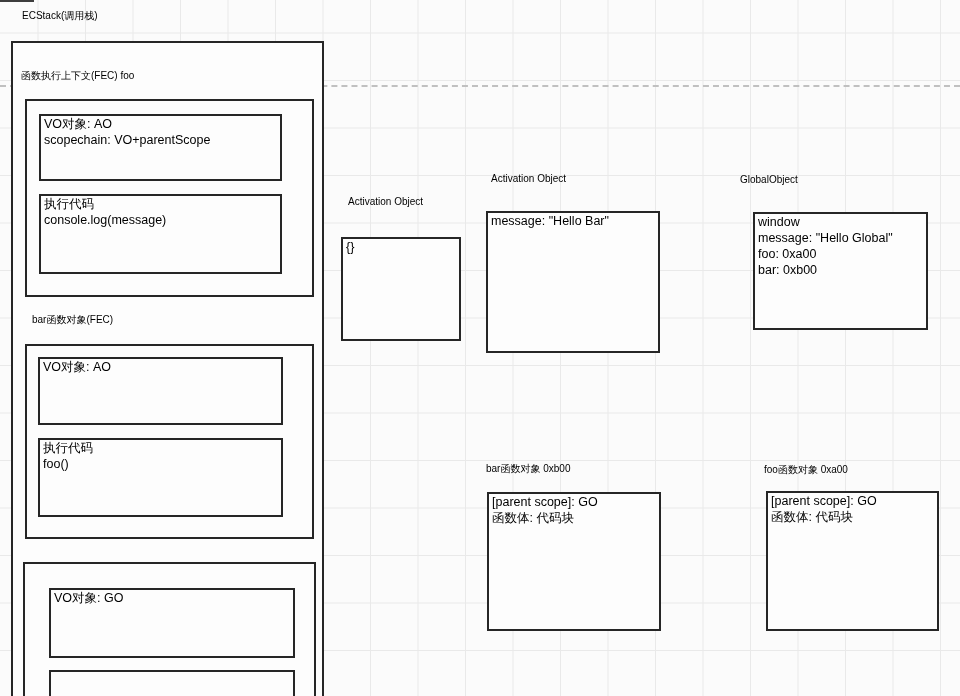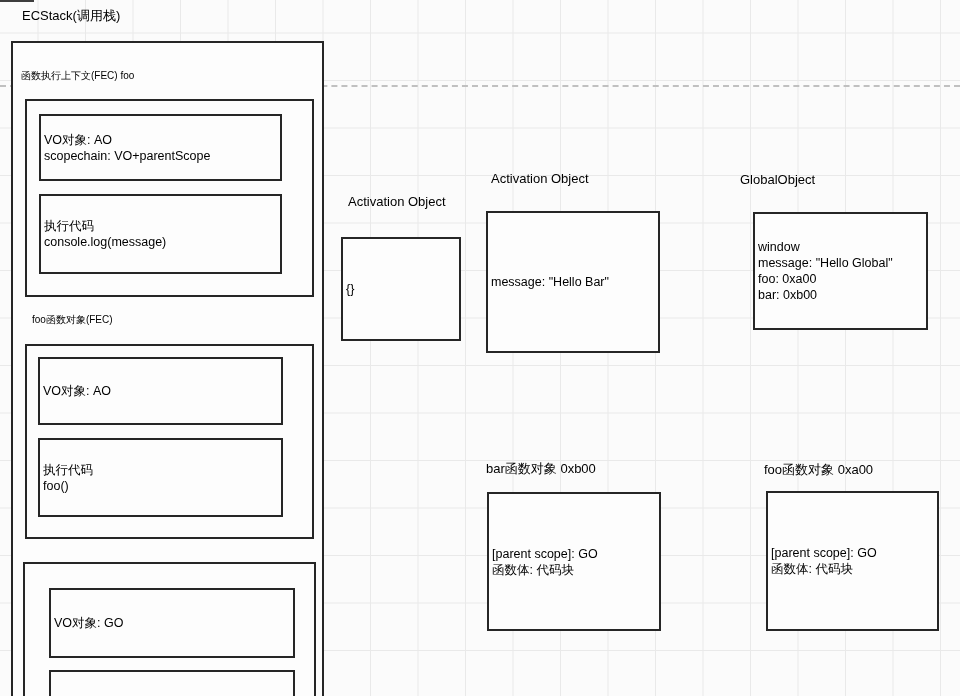--- a/index.html
+++ b/index.html
@@ -18,32 +18,32 @@
     color: #000;
   }
   .shape {
     position: absolute;
     box-sizing: border-box;
     border: 2px solid #262626;
     background: #fdfdfd;
   }
   .shape-text {
     display: flex;
-    align-items: center;
+    align-items: flex-start;
   }
   .shape-text > span {
     display: block;
     padding-left: 3px;
     white-space: pre-line;
     font-size: 12.5px;
     line-height: 16px;
   }
   .floating-label {
     position: absolute;
-    font-size: 13px;
+    font-size: 10px;
     line-height: 14px;
     white-space: nowrap;
   }
   .frame-label {
     position: absolute;
     font-size: 10px;
     line-height: 14px;
     white-space: nowrap;
   }
   .dashed-guide {
@@ -77,21 +77,21 @@
     <div class="shape shape-text" style="left:12px; top:13px; width:243px; height:67px;">
       <span>VO对象: AO
 scopechain: VO+parentScope</span>
     </div>
     <div class="shape shape-text" style="left:12px; top:93px; width:243px; height:80px;">
       <span>执行代码
 console.log(message)</span>
     </div>
   </div>
 
-  <div class="frame-label" style="left:19px; top:270px;">foo函数对象(FEC)</div>
+  <div class="frame-label" style="left:19px; top:270px;">bar函数对象(FEC)</div>
 
   <div class="shape" style="left:12px; top:301px; width:289px; height:195px;">
     <div class="shape shape-text" style="left:11px; top:11px; width:245px; height:68px;">
       <span>VO对象: AO</span>
     </div>
     <div class="shape shape-text" style="left:11px; top:92px; width:245px; height:79px;">
       <span>执行代码
 foo()</span>
     </div>
   </div>

